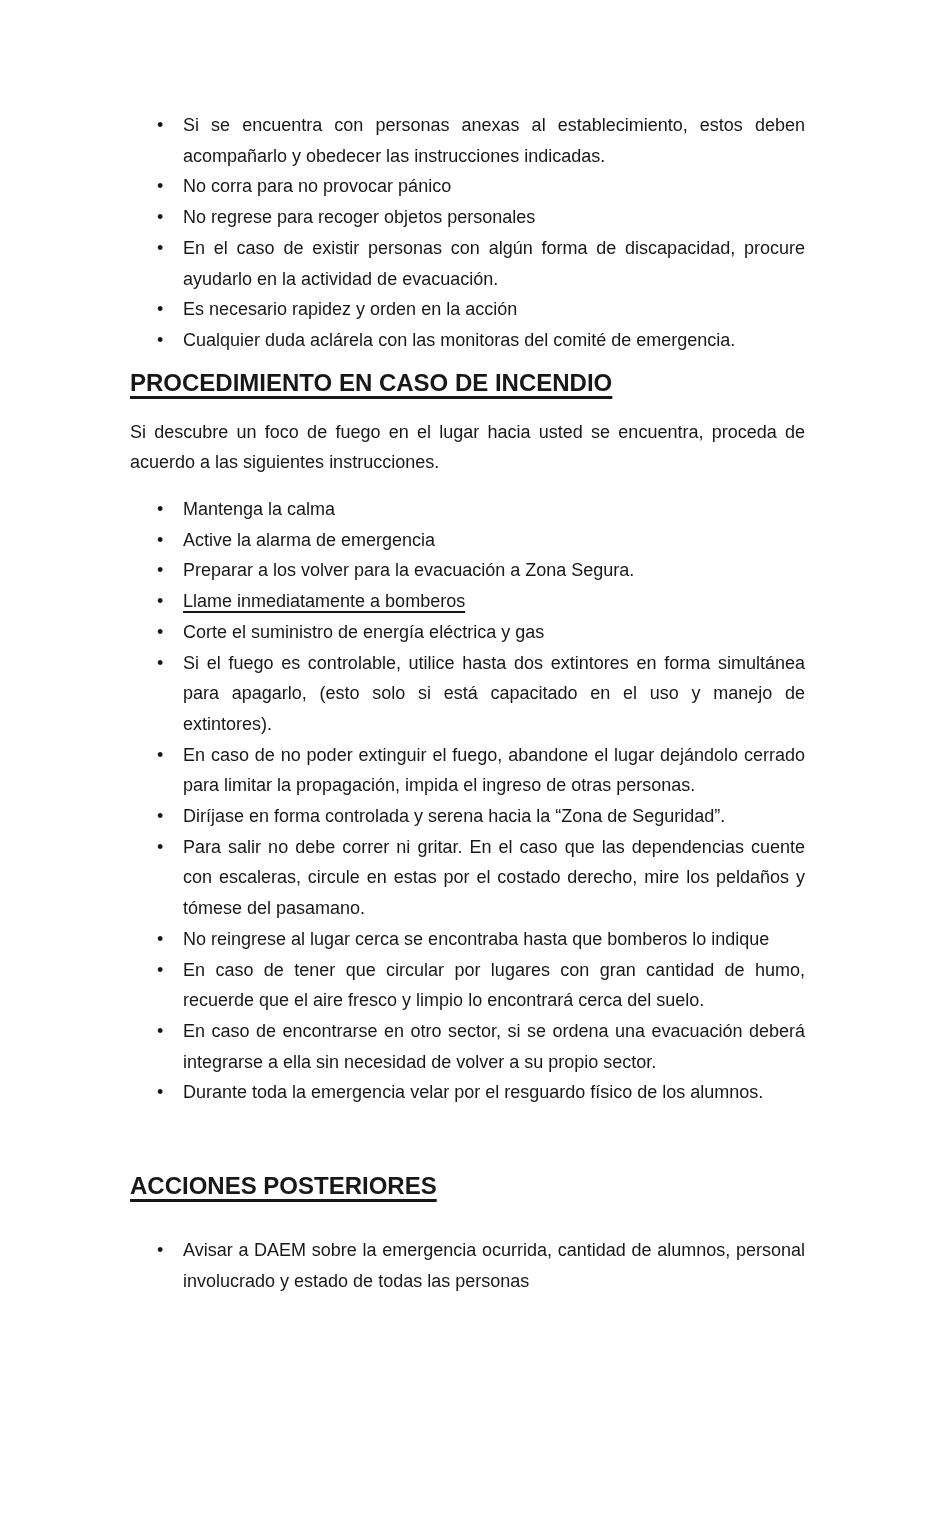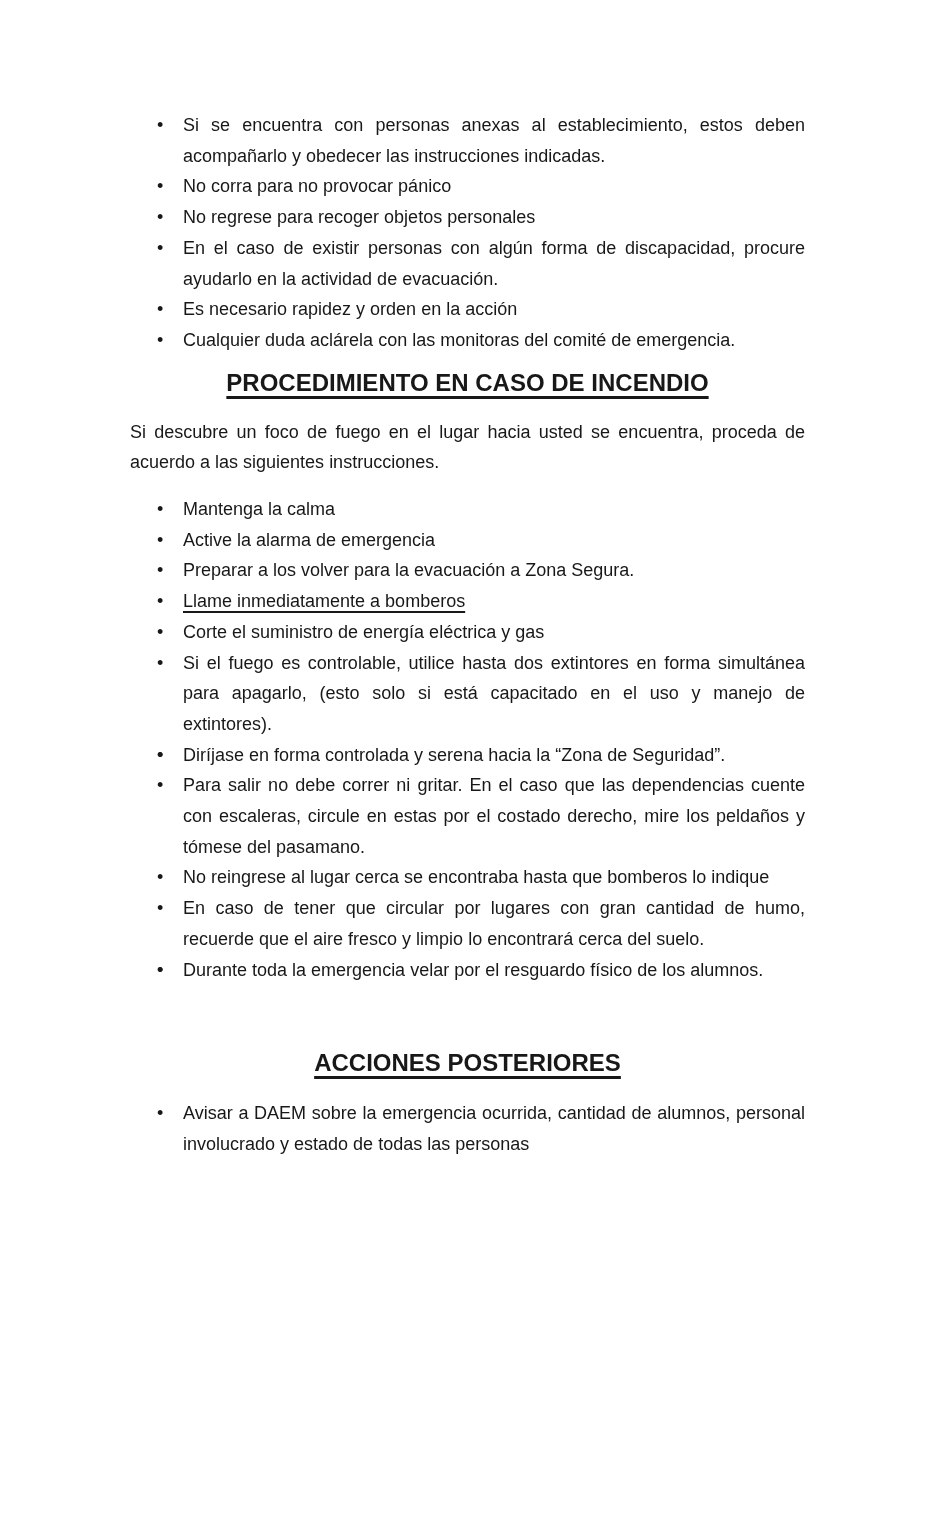--- a/index.html
+++ b/index.html
@@ -48,28 +48,27 @@
     font-weight: normal;
     text-decoration: underline;
     text-decoration-thickness: 2px;
     text-underline-offset: 4px;
   }
   h1.section-title {
     margin: 7px 0 15px 0;
     font-size: 24px;
     line-height: 39px;
     font-weight: bold;
-    text-align: center;
     text-decoration: underline;
     text-decoration-thickness: 2.5px;
     text-underline-offset: 5px;
   }
   h1.section-title.second {
     margin-top: 58px;
-    margin-bottom: 16px;
+    margin-bottom: 30px;
   }
 </style>
 </head>
 <body>
 
 <div class="page doc-text">
 
   <ul class="doc-list">
     <li>
       <span class="marker">•</span>
@@ -121,39 +120,41 @@
     <li>
       <span class="marker">•</span>
       <span class="txt">Corte el suministro de energía eléctrica y gas</span>
     </li>
     <li>
       <span class="marker">•</span>
       <span class="txt">Si el fuego es controlable, utilice hasta dos extintores en forma simultánea para apagarlo, (esto solo si está capacitado en el uso y manejo de extintores).</span>
     </li>
     <li>
       <span class="marker">•</span>
+      <span class="txt">En caso de no poder extinguir el fuego, abandone el lugar dejándolo cerrado para limitar la propagación, impida el ingreso de otras personas.</span>
     </li>
     <li>
       <span class="marker">•</span>
       <span class="txt">Diríjase en forma  controlada y serena hacia la “Zona de Seguridad”.</span>
     </li>
     <li>
       <span class="marker">•</span>
       <span class="txt">Para salir no debe correr ni gritar.  En el caso que las dependencias cuente con escaleras, circule en estas por el costado derecho, mire los peldaños y tómese del pasamano.</span>
     </li>
     <li>
       <span class="marker">•</span>
       <span class="txt">No reingrese al lugar cerca se encontraba hasta que bomberos lo indique</span>
     </li>
     <li>
       <span class="marker">•</span>
       <span class="txt">En caso de  tener que circular por lugares con gran cantidad de humo, recuerde que el aire fresco y limpio lo encontrará cerca del suelo.</span>
     </li>
     <li>
       <span class="marker">•</span>
+      <span class="txt">En caso de encontrarse en otro sector, si se ordena una evacuación deberá integrarse a ella  sin necesidad  de volver a su propio sector.</span>
     </li>
     <li>
       <span class="marker">•</span>
       <span class="txt">Durante toda la emergencia velar por el resguardo físico de los alumnos.</span>
     </li>
   </ul>
 
   <h1 class="section-title second">ACCIONES POSTERIORES</h1>
 
   <ul class="doc-list">

